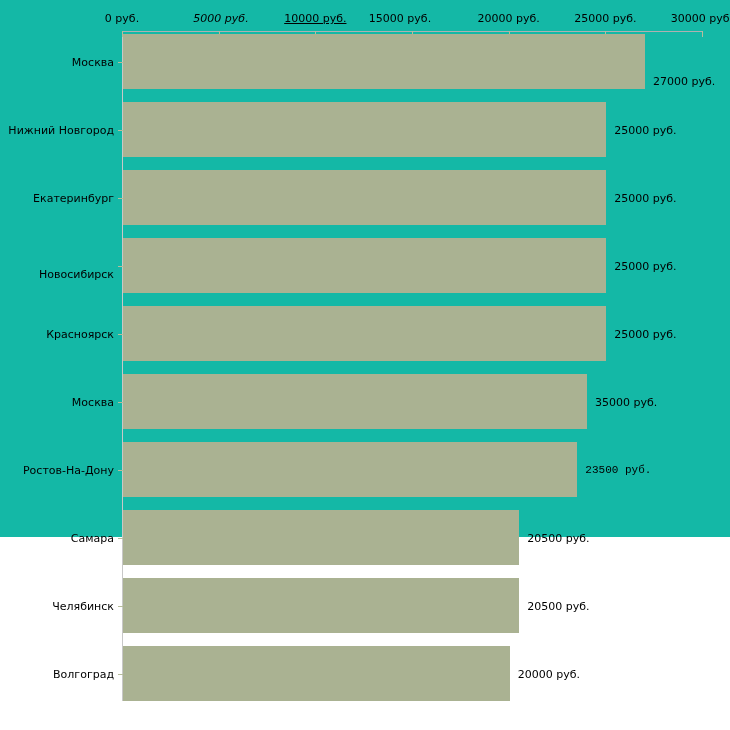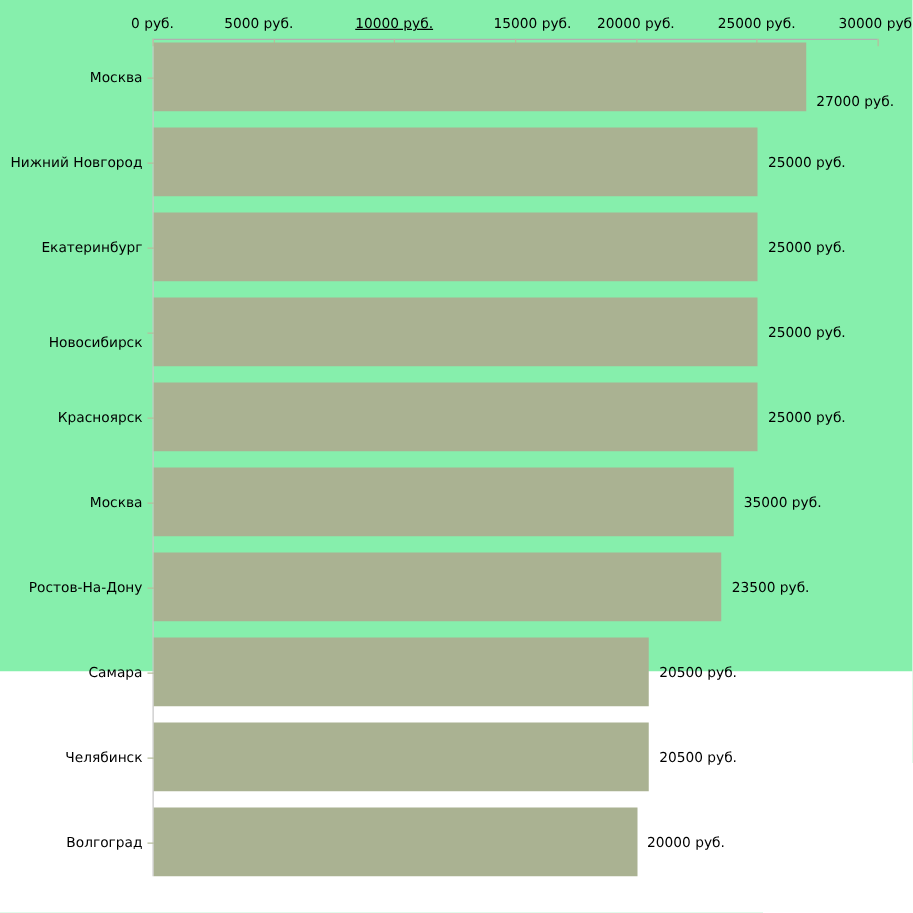--- a/index.html
+++ b/index.html
@@ -11,21 +11,21 @@
     width: 730px;
     height: 730px;
     font-family: "DejaVu Sans", "Liberation Sans", sans-serif;
     overflow: hidden;
   }
 
   #chart-root {
     position: relative;
     width: 730px;
     height: 537px;
-    background: #86efac;
+    background: #14b8a6;
   }
 
   
 
   .x-axis-line {
     position: absolute;
     left: 122px;
     top: 31px;
     width: 580px;
     height: 1px;
@@ -99,25 +99,25 @@
 
 <div id="chart-root">
 
   <div class="x-axis-line"></div>
   <div class="y-axis-line"></div>
 
   <div id="x-ticks">
       <div class="x-tick" style="left: 122px;"></div>
       <div class="x-tick-label" style="left: 122px;">0 руб.</div>
       <div class="x-tick" style="left: 218.667px;"></div>
-      <div class="x-tick-label" style="left: 207px;">5000 руб.</div>
+      <div class="x-tick-label" style="left: 221px; font-style: italic;">5000 руб.</div>
       <div class="x-tick" style="left: 315.333px;"></div>
       <div class="x-tick-label" style="left: 315.333px; text-decoration: underline;">10000 руб.</div>
       <div class="x-tick" style="left: 412px;"></div>
-      <div class="x-tick-label" style="left: 426px;">15000 руб.</div>
+      <div class="x-tick-label" style="left: 400px;">15000 руб.</div>
       <div class="x-tick" style="left: 508.667px;"></div>
       <div class="x-tick-label" style="left: 508.667px;">20000 руб.</div>
       <div class="x-tick" style="left: 605.333px;"></div>
       <div class="x-tick-label" style="left: 605.333px;">25000 руб.</div>
       <div class="x-tick" style="left: 702px;"></div>
       <div class="x-tick-label" style="left: 702px;">30000 руб.</div>
     </div>
   <div id="y-ticks">
       <div class="y-tick" style="top: 62px;"></div>
       <div class="y-tick" style="top: 130px;"></div>
@@ -149,21 +149,21 @@
       <div class="bar-value" style="left: 614.333px; top: 129.5px;">25000 руб.</div>
       <div class="bar" title="Екатеринбург: 25000 руб." style="top: 170px; width: 483.333px; background: rgb(170, 178, 146);"></div>
       <div class="bar-value" style="left: 614.333px; top: 197.5px;">25000 руб.</div>
       <div class="bar" title="Новосибирск: 25000 руб." style="top: 238px; width: 483.333px; background: rgb(170, 178, 146);"></div>
       <div class="bar-value" style="left: 614.333px; top: 265.5px;">25000 руб.</div>
       <div class="bar" title="Красноярск: 25000 руб." style="top: 306px; width: 483.333px; background: rgb(170, 178, 146);"></div>
       <div class="bar-value" style="left: 614.333px; top: 333.5px;">25000 руб.</div>
       <div class="bar" title="Самара: 24000 руб." style="top: 374px; width: 464px; background: rgb(170, 178, 146);"></div>
       <div class="bar-value" style="left: 595px; top: 401.5px;">35000 руб.</div>
       <div class="bar" title="Ростов-На-Дону: 23500 руб." style="top: 442px; width: 454.333px; background: rgb(170, 178, 146);"></div>
-      <div class="bar-value" style="left: 585.333px; top: 469.5px;">23500 руб.</div>
+      <div class="bar-value" style="left: 585.333px; top: 469.5px; font-family: Liberation Mono, monospace;">23500 руб.</div>
       <div class="bar" title="Пермь: 20500 руб." style="top: 510px; width: 396.333px; background: rgb(170, 178, 146);"></div>
       <div class="bar-value" style="left: 527.333px; top: 537.5px;">20500 руб.</div>
       <div class="bar" title="Челябинск: 20500 руб." style="top: 578px; width: 396.333px; background: rgb(170, 178, 146);"></div>
       <div class="bar-value" style="left: 527.333px; top: 605.5px;">20500 руб.</div>
       <div class="bar" title="Волгоград: 20000 руб." style="top: 646px; width: 386.667px; background: rgb(170, 178, 146);"></div>
       <div class="bar-value" style="left: 517.667px; top: 673.5px;">20000 руб.</div>
     </div>
 
 </div>
 

